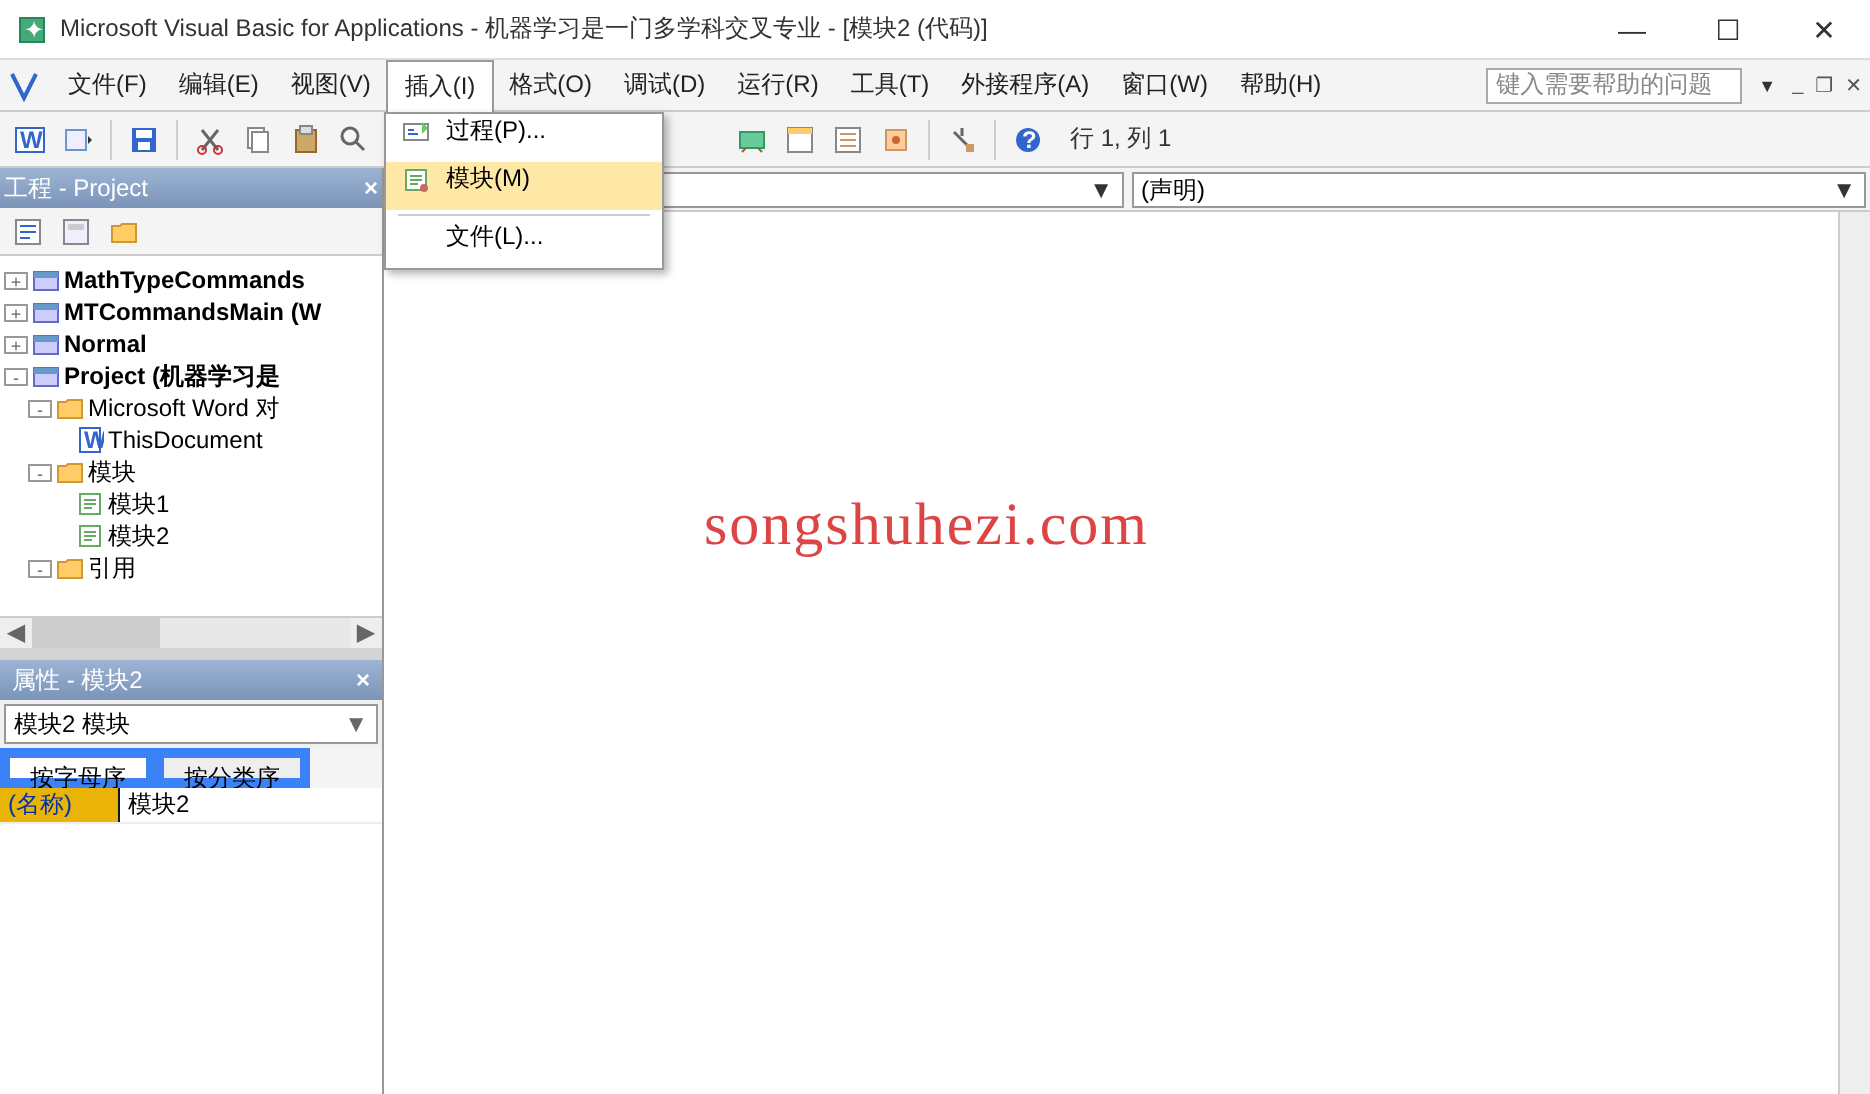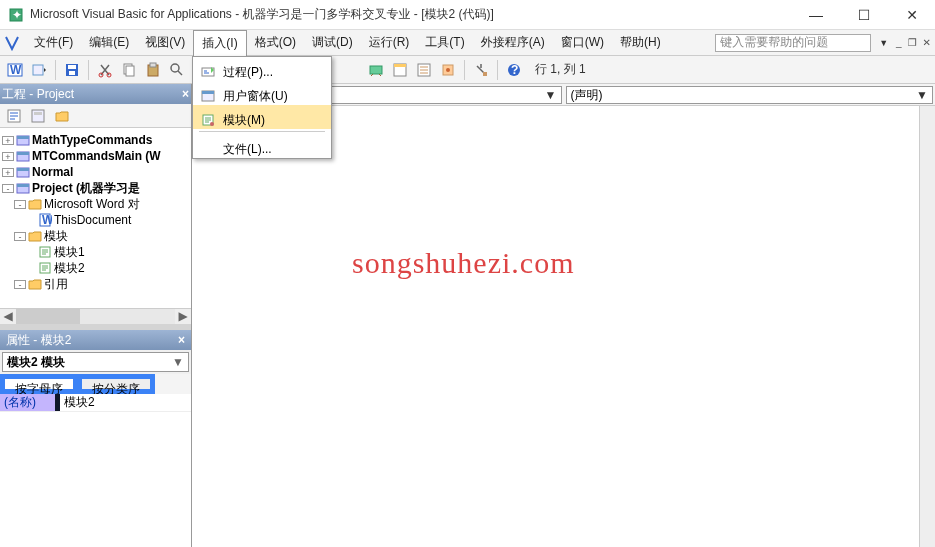--- a/index.html
+++ b/index.html
@@ -8,21 +8,21 @@
 .titlebar { height: 30px; background: #fff; display: flex; align-items: center; padding: 0 8px; border-bottom: 1px solid #ddd; }
 .titlebar .app-icon { width: 16px; height: 16px; margin-right: 6px; }
 .titlebar .title { flex: 1; color: #333; }
 .titlebar .win-btns { display: flex; gap: 18px; }
 .titlebar .win-btn { width: 30px; text-align: center; cursor: pointer; font-size: 14px; color: #333; }
 
 .menubar { height: 26px; background: #f4f4f4; display: flex; align-items: center; padding: 0 4px; border-bottom: 1px solid #ccc; }
 .menubar .mb-icon { width: 16px; height: 16px; margin-right: 6px; }
 .menubar .menu-item { padding: 4px 8px; cursor: pointer; color: #222; }
 .menubar .menu-item.active { background: #fff; border: 1px solid #999; border-bottom: none; }
-.menubar .help-box { margin-left: auto; margin-right: 8px; width: 156px; height: 18px; border: 1px solid #aaa; background: #fff; padding: 0 4px; color: #888; display: flex; align-items: center; }
+.menubar .help-box { margin-left: auto; margin-right: 8px; width: 128px; height: 18px; border: 1px solid #aaa; background: #fff; padding: 0 4px; color: #888; display: flex; align-items: center; }
 .menubar .help-arrow { color: #333; font-size: 9px; margin-right: 8px; }
 .menubar .mdi-btns { display: flex; gap: 6px; color: #555; }
 .menubar .mdi-btn { cursor: pointer; font-size: 10px; }
 
 .toolbar { height: 28px; background: #f4f4f4; display: flex; align-items: center; padding: 0 4px; border-bottom: 1px solid #ccc; gap: 2px; }
 .toolbar .tb-btn { width: 22px; height: 22px; display: flex; align-items: center; justify-content: center; cursor: pointer; border: 1px solid transparent; }
 .toolbar .sep { width: 1px; height: 20px; background: #ccc; margin: 0 3px; }
 .toolbar .cursor-pos { margin-left: 8px; color: #333; }
 
 .workspace { display: flex; height: calc(547px - 30px - 26px - 28px); }
@@ -44,40 +44,40 @@
 .tree-row .lbl.normal { font-weight: normal; }
 .tree-hbar { height: 16px; background: #eee; border-top: 1px solid #ccc; display: flex; }
 .tree-hbar .arrow { width: 16px; text-align: center; color: #666; cursor: pointer; }
 .tree-hbar .track { flex: 1; background: #e8e8e8; position: relative; }
 .tree-hbar .thumb { position: absolute; left: 0; width: 40%; height: 100%; background: #ccc; }
 
 .splitter-h { height: 6px; background: #d4d4d4; cursor: ns-resize; }
 
 .prop-header { height: 20px; background: linear-gradient(#9db4d4, #7a94b8); color: #fff; display: flex; align-items: center; padding: 0 6px; font-size: 11px; }
 .prop-header .close-x { margin-left: auto; cursor: pointer; font-weight: bold; }
-.prop-obj { height: 20px; background: #fff; border: 1px solid #999; margin: 2px; display: flex; align-items: center; padding: 0 4px; font-weight: bold; }
+.prop-obj { height: 20px; background: #fff; border: 1px solid #999; margin: 2px; display: flex; align-items: center; padding: 0 4px; }
 .prop-obj .dd { margin-left: auto; color: #666; cursor: pointer; }
 .prop-tabs { display: flex; height: 20px; background: #f4f4f4; }
 .prop-tab { padding: 2px 10px; border: 5px solid #3b82f6; background: #fff; cursor: pointer; margin-right: -1px; }
 .prop-tab.inactive { background: #eee; }
 .prop-grid { flex: 1; background: #fff; overflow: auto; }
 .prop-row { display: flex; height: 18px; border-bottom: 1px solid #eee; }
-.prop-row .pname { width: 60px; padding: 0 4px; background: #c4b5fd; color: #0033aa; border-right: 5px solid #0f172a; }
+.prop-row .pname { width: 60px; padding: 0 4px; background: #eab308; color: #0033aa; border-right: 1px solid #0f172a; }
 .prop-row .pval { flex: 1; padding: 0 4px; }
 
 .main-area { flex: 1; display: flex; flex-direction: column; background: #fff; position: relative; }
 .code-header { height: 22px; display: flex; gap: 4px; padding: 2px; border-bottom: 1px solid #ccc; background: #f4f4f4; }
 .code-dd { flex: 1; height: 18px; border: 1px solid #999; background: #fff; display: flex; align-items: center; padding: 0 4px; cursor: pointer; }
 .code-dd .dd-arrow { margin-left: auto; color: #333; }
 .code-body { flex: 1; background: #fff; position: relative; }
 .watermark { position: absolute; top: 140px; left: 160px; font-family: "Times New Roman", serif; font-size: 30px; color: #d44; letter-spacing: 1px; }
 .vscroll { position: absolute; right: 0; top: 0; bottom: 0; width: 16px; background: #eee; border-left: 1px solid #ccc; }
 
 .dropdown-menu { position: absolute; top: 56px; left: 192px; width: 140px; background: #fff; border: 1px solid #999; box-shadow: 2px 2px 4px rgba(0,0,0,0.3); z-index: 100; }
-.dropdown-menu .dm-item { height: 24px; display: flex; align-items: flex-end; padding: 0 6px; cursor: pointer; }
+.dropdown-menu .dm-item { height: 24px; display: flex; align-items: flex-start; padding: 0 6px; cursor: pointer; }
 .dropdown-menu .dm-item.highlight { background: #ffe8a6; }
 .dropdown-menu .dm-icon { width: 18px; height: 18px; margin-right: 6px; display: flex; align-items: center; justify-content: center; }
 .dropdown-menu .dm-sep { height: 1px; background: #ccc; margin: 2px 6px; }
 
 svg { display: block; }
 </style>
 </head>
 <body>
 
 <div class="titlebar">
@@ -405,29 +405,20 @@
   <div class="dm-item">
     <span class="dm-icon">
         <svg width="14" height="14">
           <rect x="1" y="3" width="12" height="8" fill="#fff" stroke="#888"></rect>
           <path d="M3 6 h3 M3 8 h5" stroke="#36c"></path>
           <path d="M10 2 L13 5 L10 8" fill="#6c6"></path>
         </svg>
       </span>
     <span>过程(P)...</span>
   </div>
-  <div class="dm-item">
-    <span class="dm-icon">
-        <svg width="14" height="14">
-          <rect x="1" y="2" width="12" height="10" fill="#eef" stroke="#888"></rect>
-          <rect x="1" y="2" width="12" height="3" fill="#69c"></rect>
-        </svg>
-      </span>
-    <span>用户窗体(U)</span>
-  </div>
   <div class="dm-item highlight">
     <span class="dm-icon">
         <svg width="14" height="14">
           <rect x="2" y="2" width="10" height="10" fill="#fff" stroke="#6a6"></rect>
           <path d="M4 5 h6 M4 7 h6 M4 9 h4" stroke="#6a6"></path>
           <circle cx="11" cy="11" r="2" fill="#c66"></circle>
         </svg>
       </span>
     <span>模块(M)</span>
   </div>

